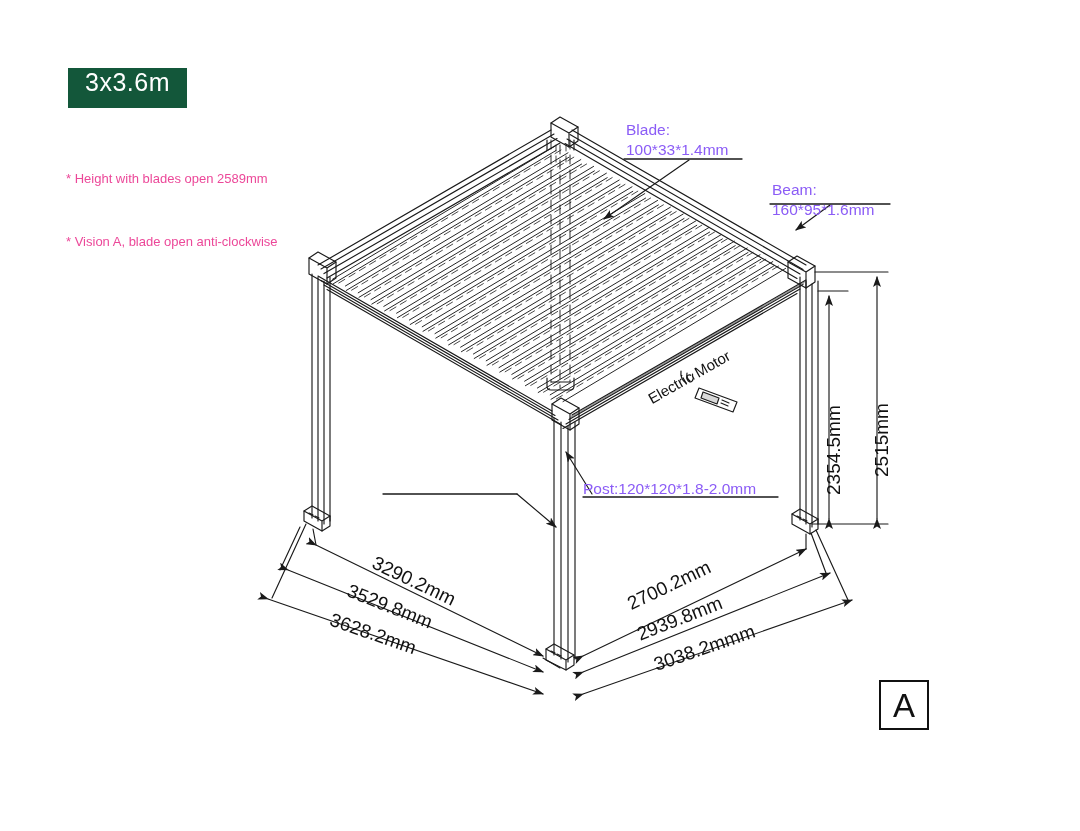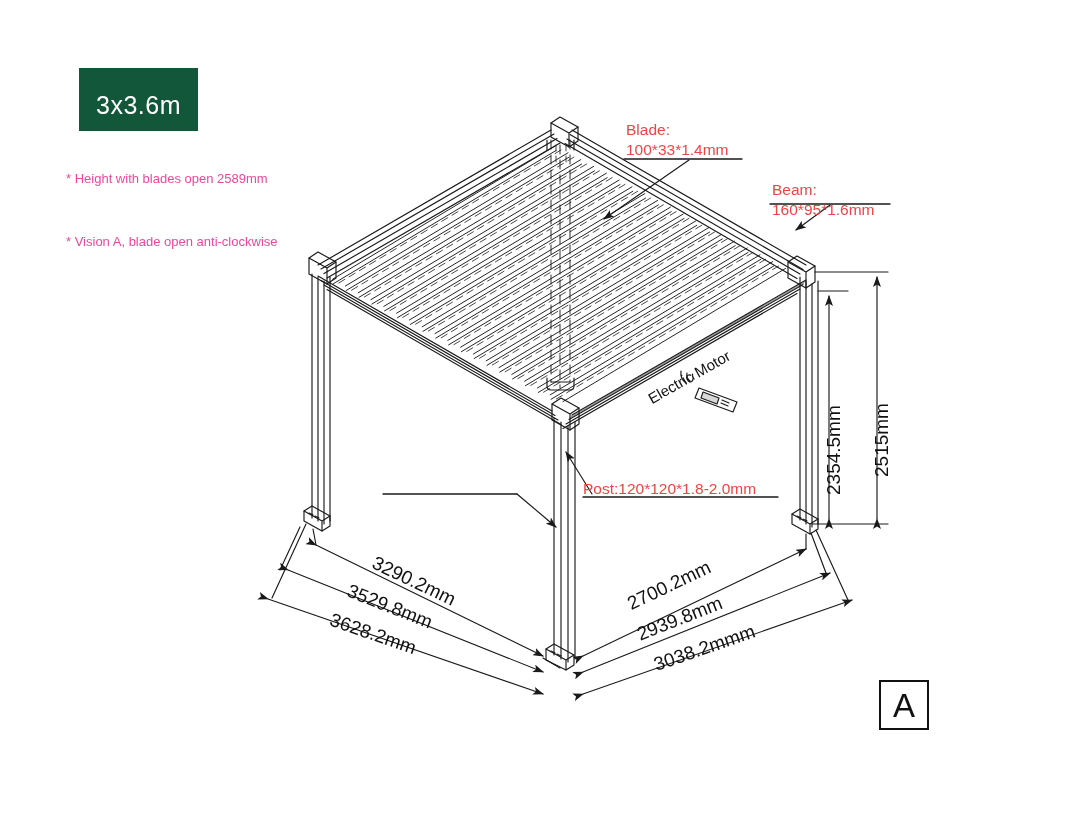--- a/index.html
+++ b/index.html
@@ -23,27 +23,27 @@
   #drawing {
     position: absolute;
     left: 0;
     top: 0;
     width: 1080px;
     height: 831px;
   }
   
   .size-badge {
     position: absolute;
-    left: 79px;
+    left: 68px;
     top: 68px;
     background: #13573a;
     color: #ffffff;
     font-size: 25px;
     line-height: 1;
-    padding: 25px 17px 13px 17px;
+    padding: 2px 17px 13px 17px;
     letter-spacing: 0.5px;
     white-space: nowrap;
   }
   
   .notes {
     position: absolute;
     left: 66px;
     top: 126px;
     font-size: 13px;
     line-height: 21px;
@@ -51,21 +51,21 @@
     white-space: pre;
   }
   .note-line { display: block; }
   .note-line.indent { padding-left: 11px; }
 
   
   .callout {
     position: absolute;
     font-size: 15.5px;
     line-height: 20px;
-    color: #ef4444;
+    color: #8b5cf6;
     white-space: nowrap;
   }
   .callout .l1 { display: block; }
   .callout .l2 { display: block; }
 
   #label-blade  { left: 626px; top: 120px; }
   #label-beam   { left: 772px; top: 172px; margin-top: 8px; }
   #label-post   { left: 583px; top: 479px; }
   #label-inside { left: 388px; top: 453px; font-size: 15.5px; line-height: 21px; }
 

